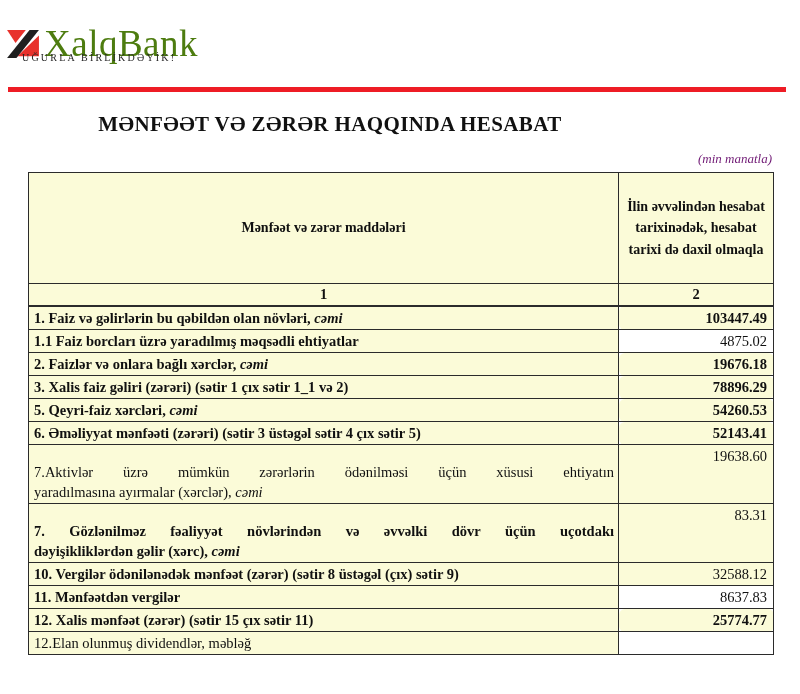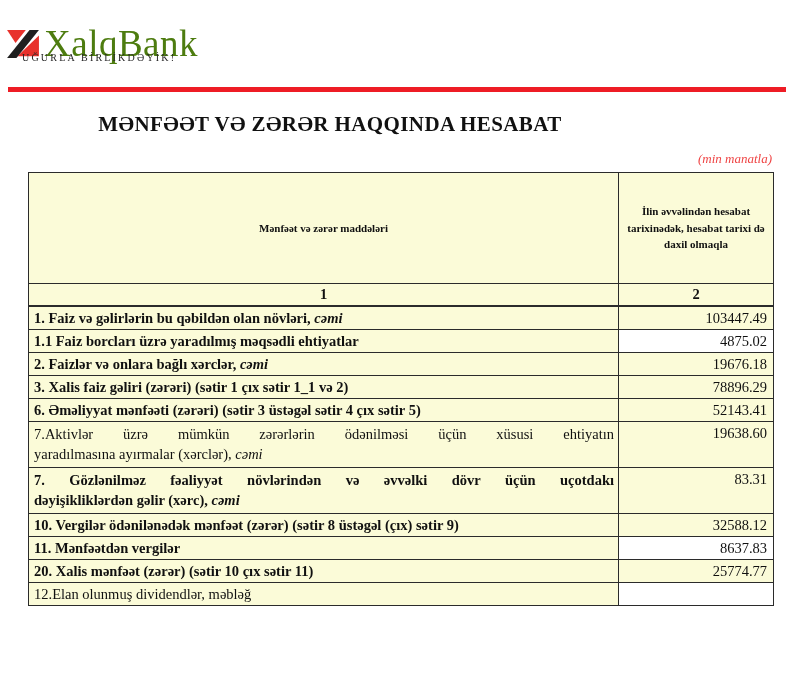--- a/index.html
+++ b/index.html
@@ -6,38 +6,38 @@
   body{width:800px;height:694px;font-family:"Liberation Serif",serif;color:#141414;position:relative;overflow:hidden;}
   .page{position:relative;width:800px;height:694px;background:#fff;}
 
   
   .logo-icon{position:absolute;left:6px;top:29px;}
   .brand{position:absolute;left:44px;top:22px;font-size:37px;font-weight:500;color:#4d7c0f;letter-spacing:.5px;}
   .slogan{position:absolute;left:22px;top:52px;font-size:10px;font-weight:normal;letter-spacing:2.2px;color:#262626;}
   .red-bar{position:absolute;left:8px;top:87px;width:778px;height:5px;background:var(--accent_red,#ee1c25);}
 
   .title{position:absolute;top:112px;left:0;width:660px;text-align:center;margin:0;font-size:21px;font-weight:bold;letter-spacing:.4px;color:#111;}
-  .unit-note{position:absolute;top:151px;left:28px;width:744px;text-align:right;font-style:italic;font-size:13px;color:#ef4444;}
+  .unit-note{position:absolute;top:151px;left:28px;width:744px;text-align:right;font-style:italic;font-size:13px;color:#701a75;}
 
   
   table.pnl{position:absolute;left:28px;top:172px;width:745px;border-collapse:collapse;table-layout:fixed;}
   table.pnl col.c1{width:590px;}
   table.pnl col.c2{width:155px;}
   table.pnl td{border:1px solid var(--border,#2b2b2b);font-size:14.5px;color:#101010;vertical-align:middle;overflow:hidden;}
-  tr.head td{height:108px;background:var(--row_bg,#fbfbd8);text-align:center;font-weight:bold;font-size:11px;}
+  tr.head td{height:108px;background:var(--row_bg,#fbfbd8);text-align:center;font-weight:bold;font-size:14px;}
   tr.head td.h2{line-height:1.52;padding:0 5px;}
   tr.nums td{height:19px;background:var(--row_bg,#fbfbd8);text-align:center;font-weight:bold;border-bottom-width:2px;}
   td.lbl{background:var(--row_bg,#fbfbd8);padding:1px 4px 1px 5px;line-height:1.38;}
   td.lbl.lb{font-weight:bold;}
   td.val{background:var(--row_bg,#fbfbd8);text-align:right;padding:1px 6px 1px 2px;font-size:15px;line-height:1.3;}
-  td.val.vb{font-weight:normal;}
+  td.val.vb{font-weight:bold;border-radius:6px;}
   td.val.vw{background:#fff;}
   tr.row td{height:20px;}
   tr.two td{height:42px;vertical-align:top;padding-top:2px;}
-  .blk{display:block;}
+  .blk{display:block;margin-top:15px;}
   .jst{text-align:justify;text-align-last:justify;}
   i.sfx{font-style:italic;}
 </style>
 </head>
 <body>
 
 <div class="page">
 
   <span class="logo-icon">
     <svg width="34" height="30" viewBox="0 0 36 32" aria-hidden="true">
@@ -78,20 +78,24 @@
       </tr>
       <tr class="row">
         <td class="lbl lb"><span>2. Faizlər və onlara bağlı xərclər, </span><i class="sfx">cəmi</i></td>
         <td class="val vb">19676.18</td>
       </tr>
       <tr class="row">
         <td class="lbl lb"><span>3. Xalis faiz gəliri (zərəri) (sətir 1 çıx sətir 1_1 və 2)</span></td>
         <td class="val vb">78896.29</td>
       </tr>
       <tr class="row">
+        <td class="lbl lb"><span>5. Qeyri-faiz xərcləri, </span><i class="sfx">cəmi</i></td>
+        <td class="val vb">54260.53</td>
+      </tr>
+      <tr class="row">
         <td class="lbl lb"><span>6. Əməliyyat mənfəəti (zərəri) (sətir 3 üstəgəl sətir 4 çıx sətir 5)</span></td>
         <td class="val vb">52143.41</td>
       </tr>
       <tr class="row two">
         <td class="lbl">
           <span class="blk jst">7.Aktivlər üzrə mümkün zərərlərin ödənilməsi üçün xüsusi ehtiyatın</span>
           <span><span>yaradılmasına ayırmalar (xərclər), </span><i class="sfx">cəmi</i></span>
         </td>
         <td class="val">19638.60</td>
       </tr>
@@ -104,21 +108,21 @@
       </tr>
       <tr class="row">
         <td class="lbl lb"><span>10. Vergilər ödənilənədək mənfəət (zərər) (sətir 8 üstəgəl (çıx) sətir 9)</span></td>
         <td class="val">32588.12</td>
       </tr>
       <tr class="row">
         <td class="lbl lb"><span>11. Mənfəətdən vergilər</span></td>
         <td class="val vw">8637.83</td>
       </tr>
       <tr class="row">
-        <td class="lbl lb"><span>20. Xalis mənfəət (zərər) (sətir 10 çıx sətir 11)</span></td>
+        <td class="lbl lb"><span>12. Xalis mənfəət (zərər) (sətir 15 çıx sətir 11)</span></td>
         <td class="val vb">25774.77</td>
       </tr>
       <tr class="row">
         <td class="lbl"><span>12.Elan olunmuş dividendlər, məbləğ</span></td>
         <td class="val vw"></td>
       </tr>
     </tbody>
   </table>
 </div>
 

